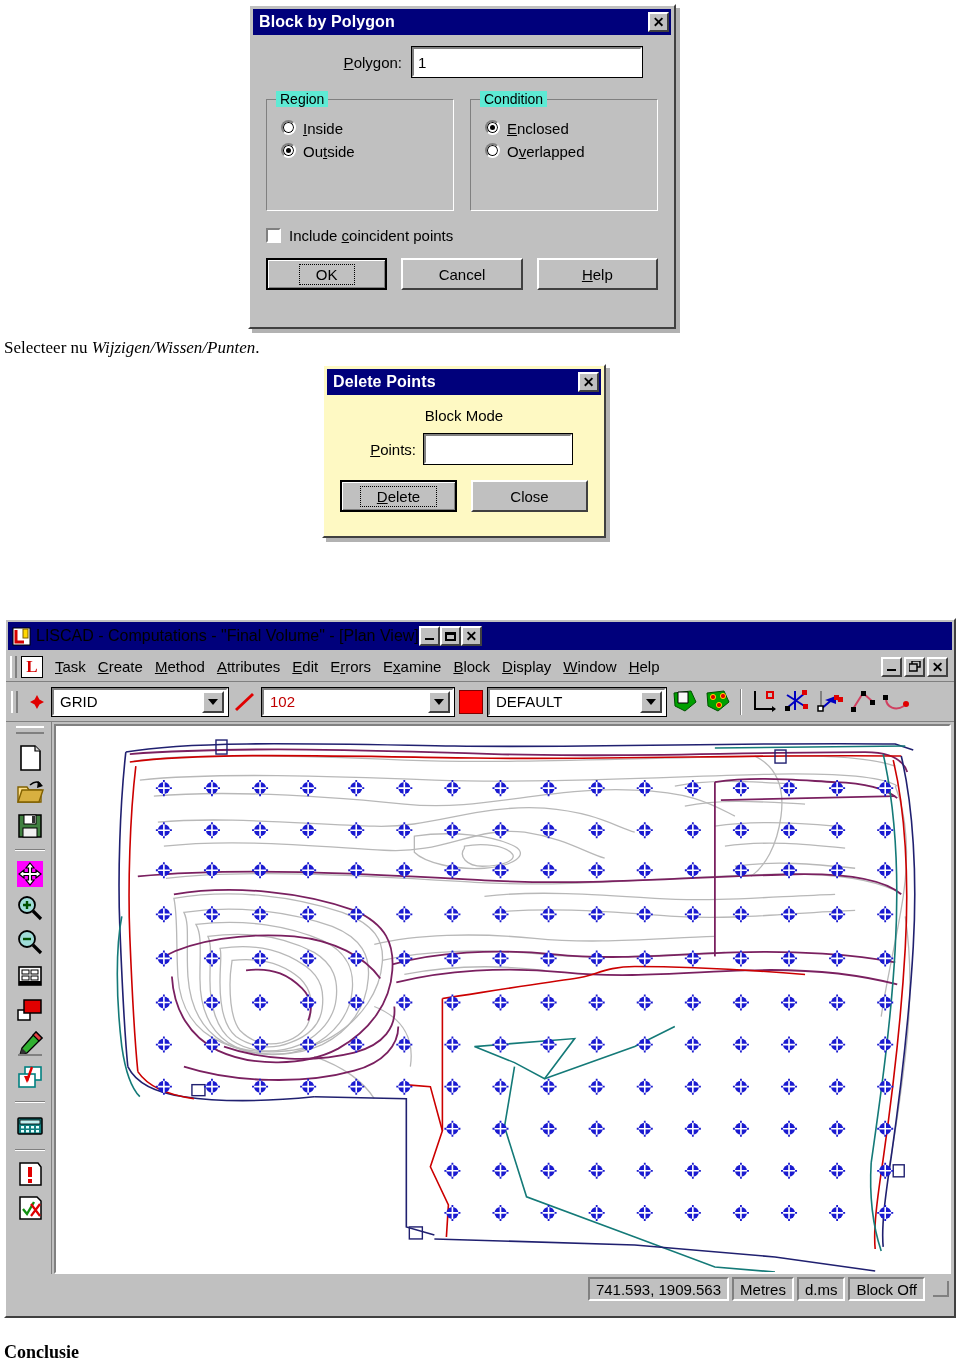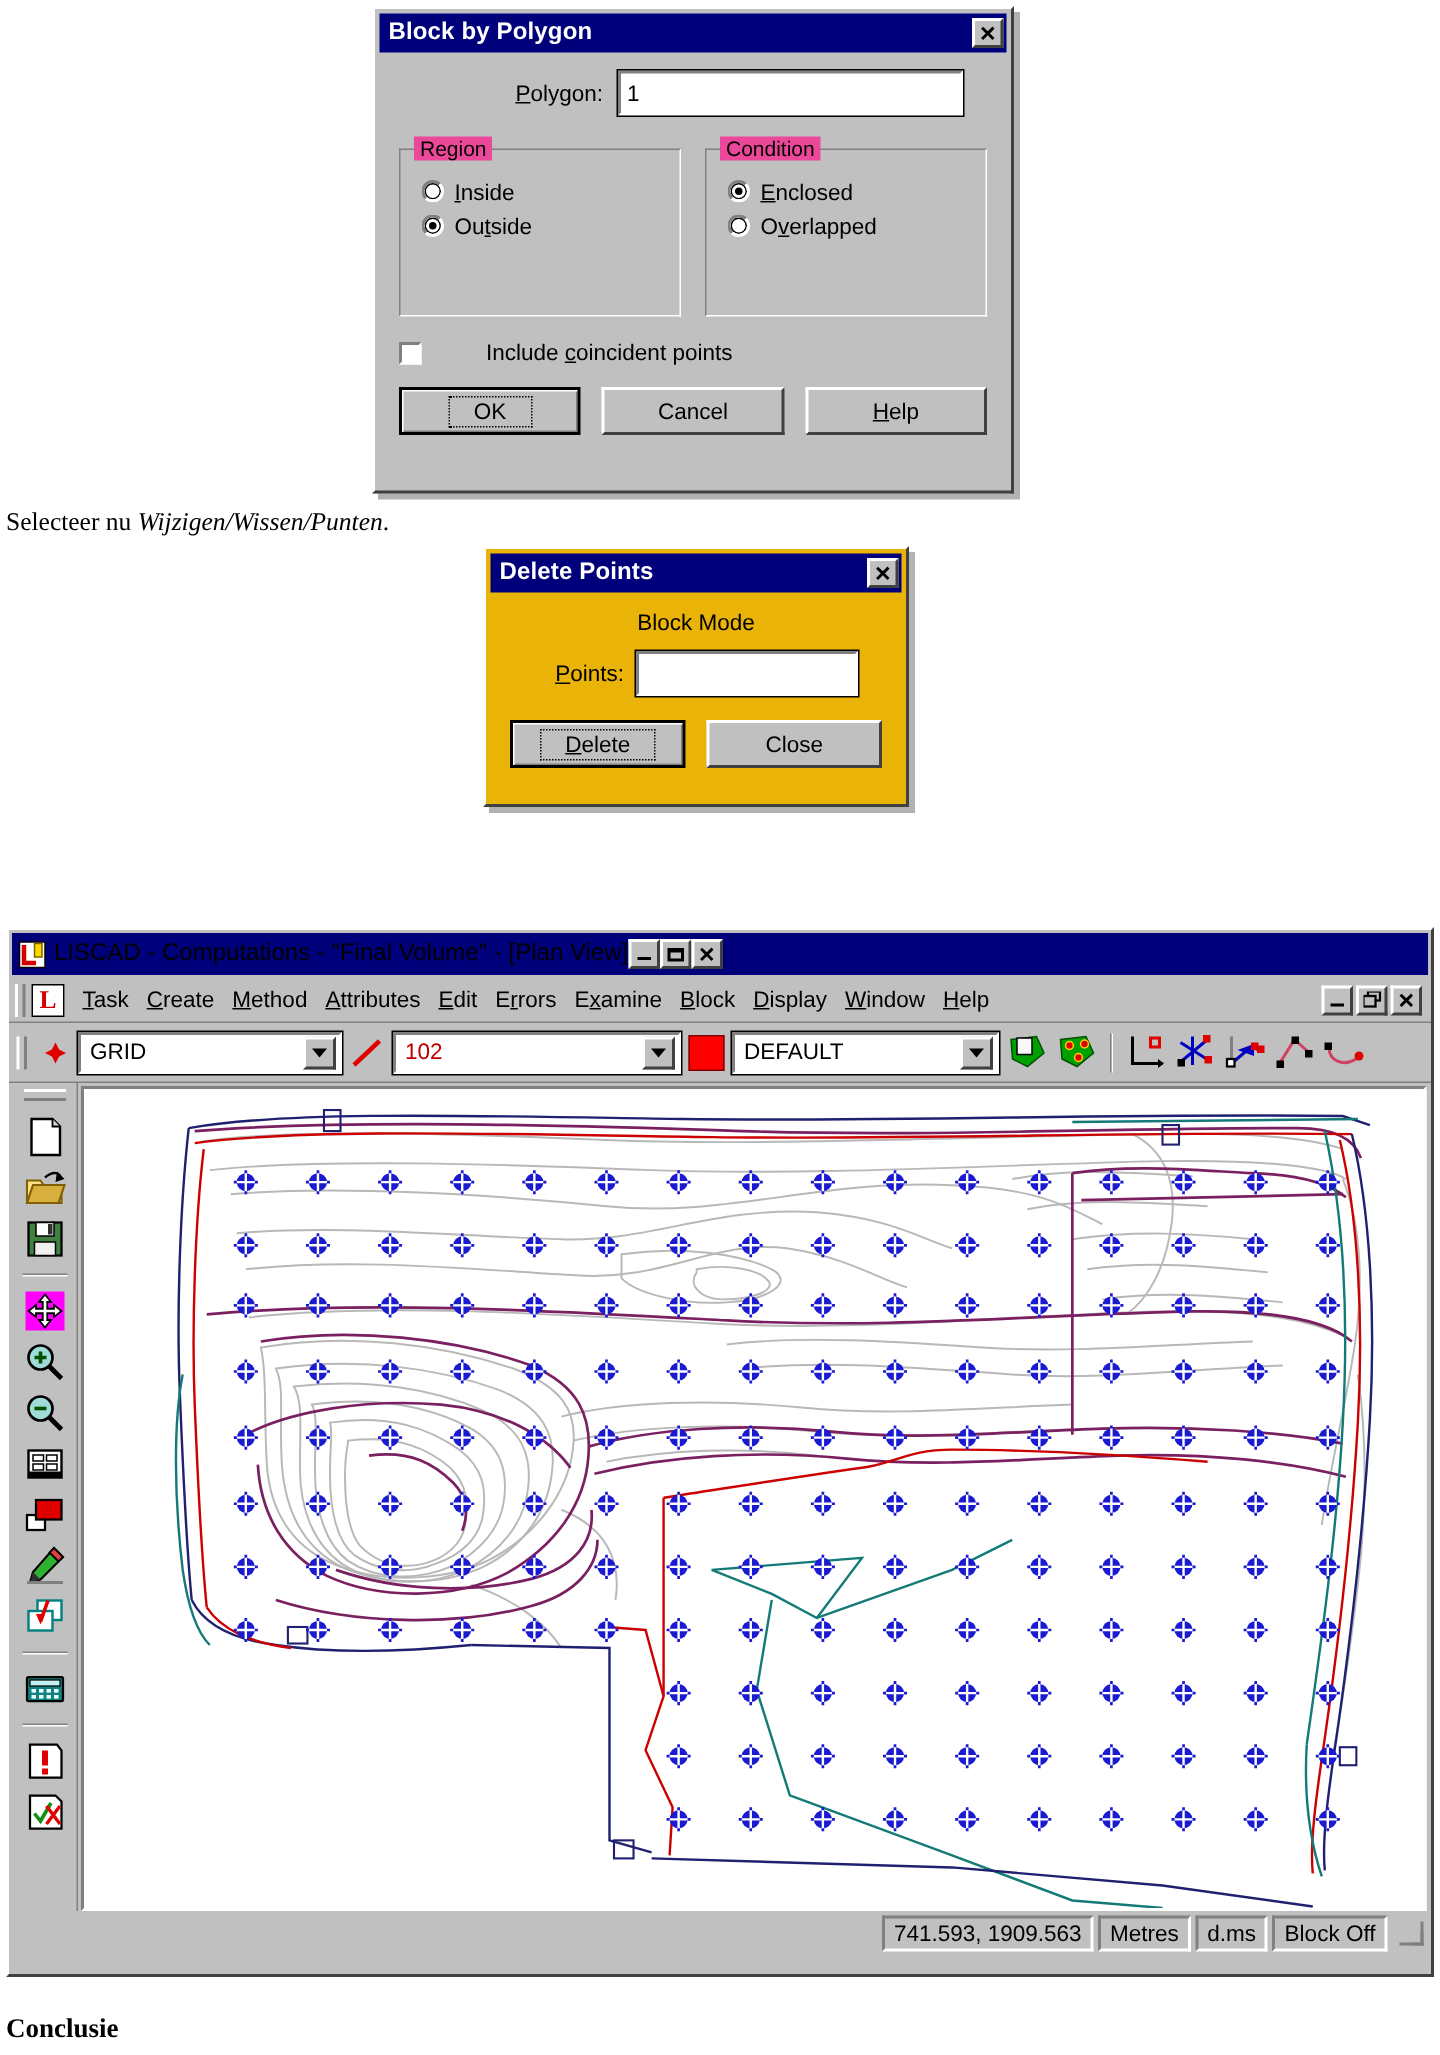--- a/index.html
+++ b/index.html
@@ -12,35 +12,35 @@
   }
   .page { position: relative; width: 960px; height: 1370px; background:#fff;padding-left:28px; }
   .group-box {
     border: 1px solid #808080;
     border-right-color:#ffffff;
     border-bottom-color:#ffffff;
     position:relative;
   }
   .group-title {
     position:absolute; top:-9px; left:9px;
-    background:#ec4899; padding:0 4px;
+    background:#5eead4; padding:0 4px;
     font-size:14px; color:#000;
   }
 
   
   #dlg-block {
     position:absolute; left:248px; top:4px; width:428px; height:325px;
     background:#c0c0c0;
     border-top:2px solid #ffffff; border-left:2px solid #ffffff;
     border-right:2px solid #404040; border-bottom:2px solid #404040;
     box-shadow: 4px 4px 0 rgba(0,0,0,0.30);
   }
   #dlg-delete {
     position:absolute; left:322px; top:364px; width:284px; height:174px;
-    background:#eab308;
+    background:#fef9c3;
     border-top:2px solid #ffffff; border-left:2px solid #ffffff;
     border-right:2px solid #404040; border-bottom:2px solid #404040;
     box-shadow: 4px 4px 0 rgba(0,0,0,0.30);
   }
   .titlebar {
     height:26px; margin:3px 3px 0 3px;
     background:#00007b;
     display:flex; align-items:center;
     padding:0 2px 0 6px;
   }
@@ -84,21 +84,21 @@
     border-right-color:#ffffff; border-bottom-color:#ffffff;
     box-shadow: 0 0 0 1px #000 inset;
     position:relative; margin-right:7px;
     display:flex; align-items:center; justify-content:center;
     flex:0 0 auto;
   }
   .radio.on::after {
     content:""; width:5px; height:5px; border-radius:50%;
     background:#000;
   }
-  .chk-row { display:flex; align-items:center; margin:16px 0 0 16px;gap:35px; }
+  .chk-row { display:flex; align-items:center; margin:16px 0 0 16px; }
   .chkbox {
     width:15px; height:15px; background:#ffffff;
     border-top:2px solid #808080; border-left:2px solid #808080;
     border-right:2px solid #ffffff; border-bottom:2px solid #ffffff;
     margin-right:8px; flex:0 0 auto;
   }
 
   .btnrow { display:flex; gap:14px; margin:14px 16px 0 16px; }
   .btn {
     flex:1; height:32px;

